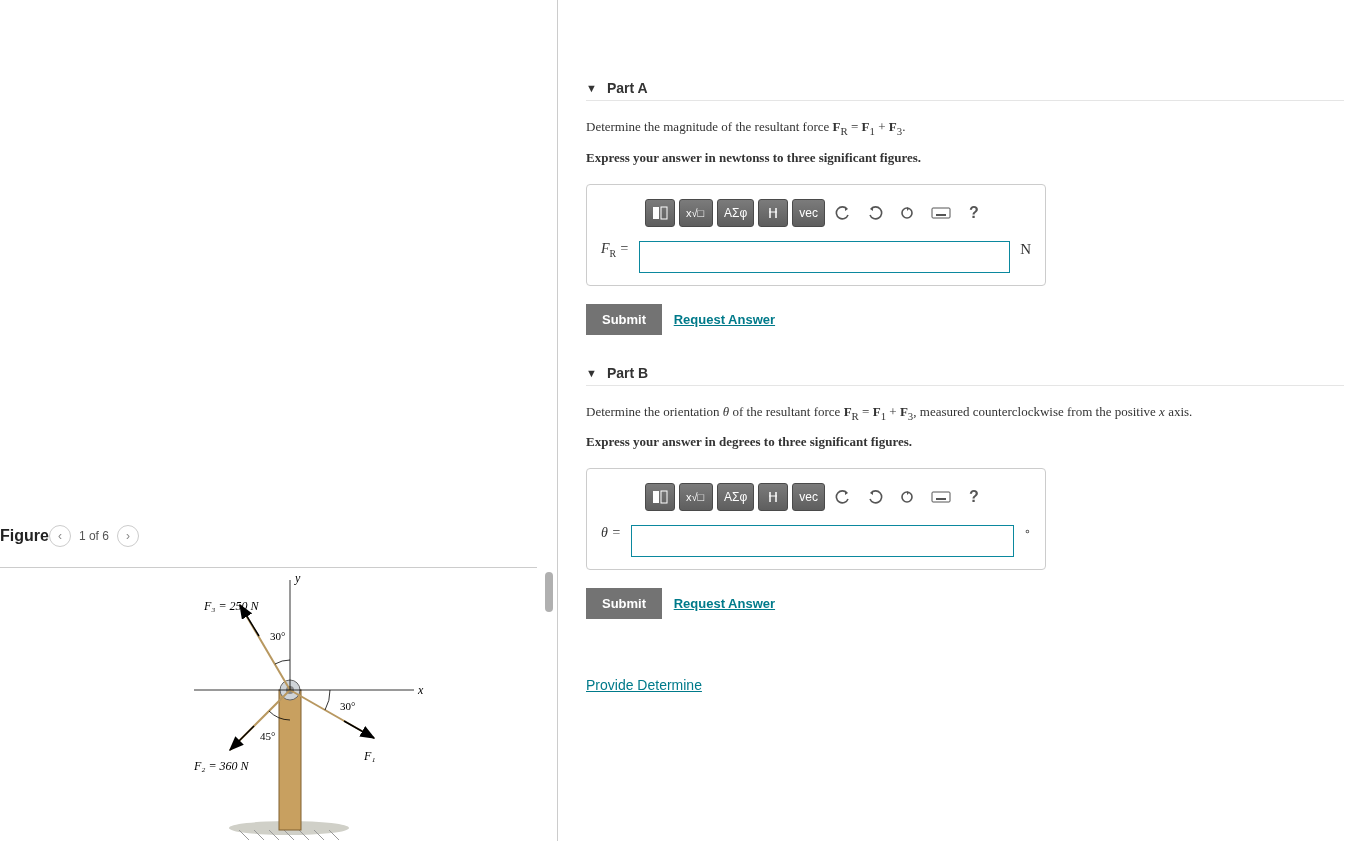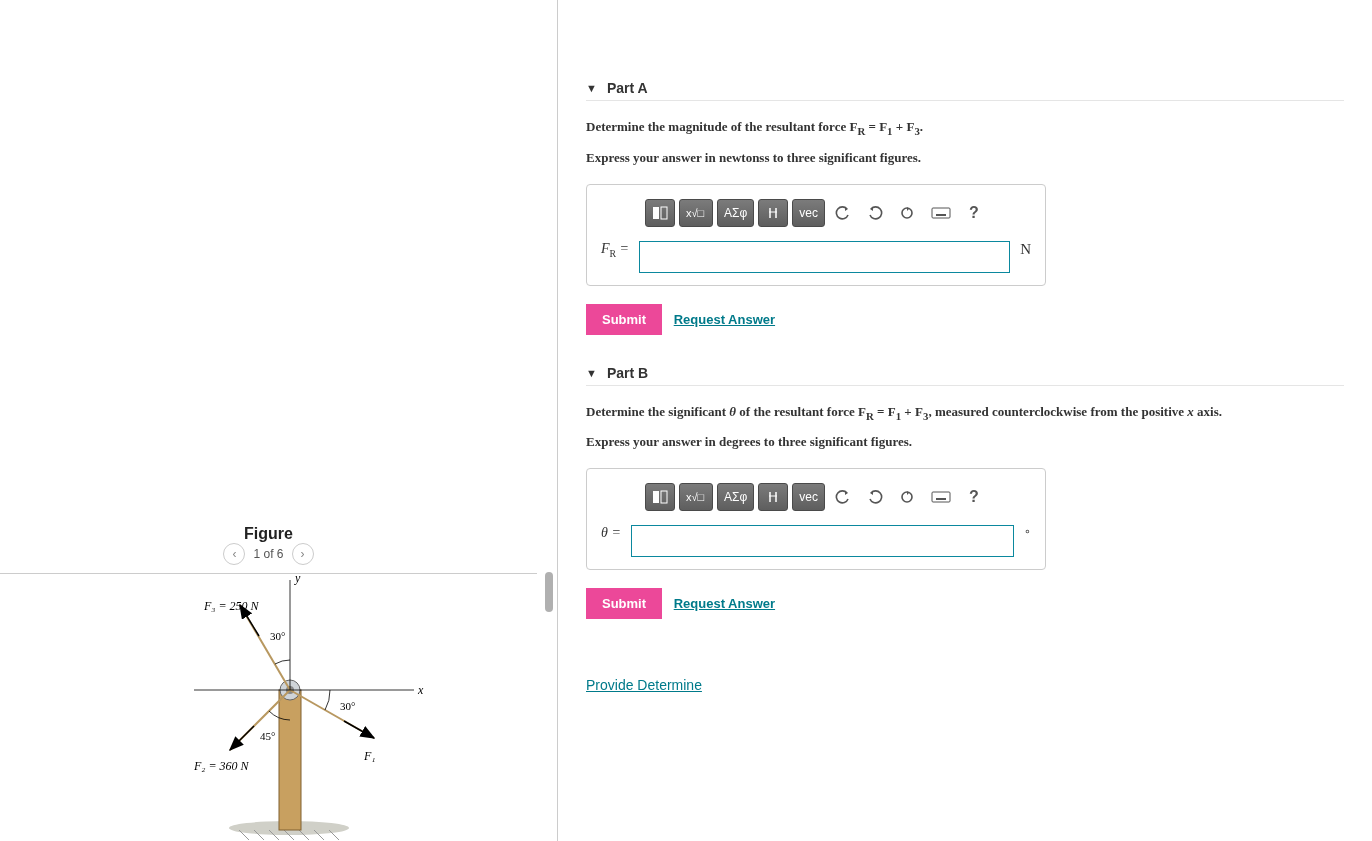--- a/index.html
+++ b/index.html
@@ -26,22 +26,21 @@
   .fs1 { font-style: italic; font-family: Georgia, serif; }
   .fs1 sub { font-style: normal; font-size: 70%; }
 
   .figure-header {
     position: absolute;
     left: 0; right: 20px;
     top: 525px;
     display: flex;
     align-items: center;
     border-bottom: 1px solid #ccc;
-    padding-bottom: 8px;
-    flex-direction: column;
+    padding-bottom: 20px;
   }
   .figure-header h3 { margin: 0; font-size: 16px; font-weight: bold; color: #222; }
   .figure-nav { display: flex; align-items: center; gap: 8px; font-size: 12px; color:#555;}
   .nav-btn {
     width: 22px; height: 22px; border: 1px solid #ccc; border-radius: 50%;
     display: inline-flex; align-items: center; justify-content: center;
     color: #888; background: #fff; cursor: pointer;
   }
 
   .figure-body { position: absolute; top: 560px; left: 0; right: 20px; bottom: 0; overflow-y: auto; padding-right:10px;}
@@ -54,21 +53,21 @@
   .part-section { margin-bottom: 24px; }
   .part-header {
     display: flex; align-items: center; gap: 10px;
     border-bottom: 1px solid #e5e5e5; padding-bottom: 4px; margin-bottom: 18px;
     margin-top: 60px;
   }
   .part-section:nth-child(2) .part-header { margin-top: 30px; }
   .part-header .disclosure { color: #333; font-size: 11px; }
   .part-header h4 { margin: 0; font-weight: bold; font-size: 14px; }
 
-  .prompt-text { margin: 0 0 8px 0; font-family: Georgia, serif; font-weight: bold; }
+  .prompt-text { margin: 0 0 8px 0; font-family: Georgia, serif; }
   .prompt-text .math { font-family: Georgia, serif; }
   .instr { font-weight: bold; font-family: Georgia, serif; margin-bottom: 18px; }
 
   .answer-box {
     border: 1px solid #ccc; border-radius: 4px; padding: 14px 14px 12px 14px;
     width: 460px; margin-bottom: 18px; background: #fff;
   }
   .toolbar-row { display: flex; align-items: center; gap: 4px; justify-content: center; margin-bottom: 14px; }
   .tb-btn {
     height: 28px; min-width: 30px; padding: 0 6px;
@@ -84,21 +83,21 @@
   }
   .input-row { display: flex; align-items: flex-start; gap: 10px; }
   .var-label { font-style: italic; font-family: Georgia, serif; font-size: 14px; }
   .var-label sub { font-style: normal; font-size: 70%; }
   .ans-input {
     flex: 1; height: 32px; border: 1px solid #0b889e; background: #fff; padding: 0 6px;
   }
   .unit-label { font-family: Georgia, serif; font-size: 15px; }
 
   .submit-btn {
-    background: #ec4899; color: #fff; border: none;
+    background: #737373; color: #fff; border: none;
     padding: 8px 16px; font-weight: bold; font-size: 13px; cursor: pointer;
   }
   .req-link {
     background: none; border: none; color: #007a8a; text-decoration: underline;
     font-weight: bold; font-size: 13px; cursor: pointer; margin-left: 2px;
   }
 
   .feedback { color: #007a8a; text-decoration: underline; font-size: 14px; cursor: pointer; margin-top: 34px; display: inline-block; }
 </style>
 </head>
@@ -242,21 +241,21 @@
     <button class="req-link">Request Answer</button>
   </div>
 
   
   <div class="part-section">
     <div class="part-header">
       <span class="disclosure">▼</span>
       <h4>Part B</h4>
     </div>
     <p class="prompt-text">
-      <span>Determine the significant </span><span class="math" style="font-style:italic">θ</span><span> of the resultant force </span><span class="math"><b>F</b><sub>R</sub> = <b>F</b><sub>1</sub> + <b>F</b><sub>3</sub></span><span>, measured counterclockwise from the positive </span><span class="math" style="font-style:italic">x</span><span> axis.</span>
+      <span>Determine the orientation </span><span class="math" style="font-style:italic">θ</span><span> of the resultant force </span><span class="math"><b>F</b><sub>R</sub> = <b>F</b><sub>1</sub> + <b>F</b><sub>3</sub></span><span>, measured counterclockwise from the positive </span><span class="math" style="font-style:italic">x</span><span> axis.</span>
     </p>
     <p class="instr">Express your answer in degrees to three significant figures.</p>
 
     <div class="answer-box">
       <div class="toolbar-row">
         <button class="tb-btn">
             <svg width="16" height="14">
               <rect x="1" y="1" width="6" height="12" fill="#fff"></rect>
               <rect x="9" y="1" width="6" height="12" fill="none" stroke="#fff"></rect>
             </svg>

